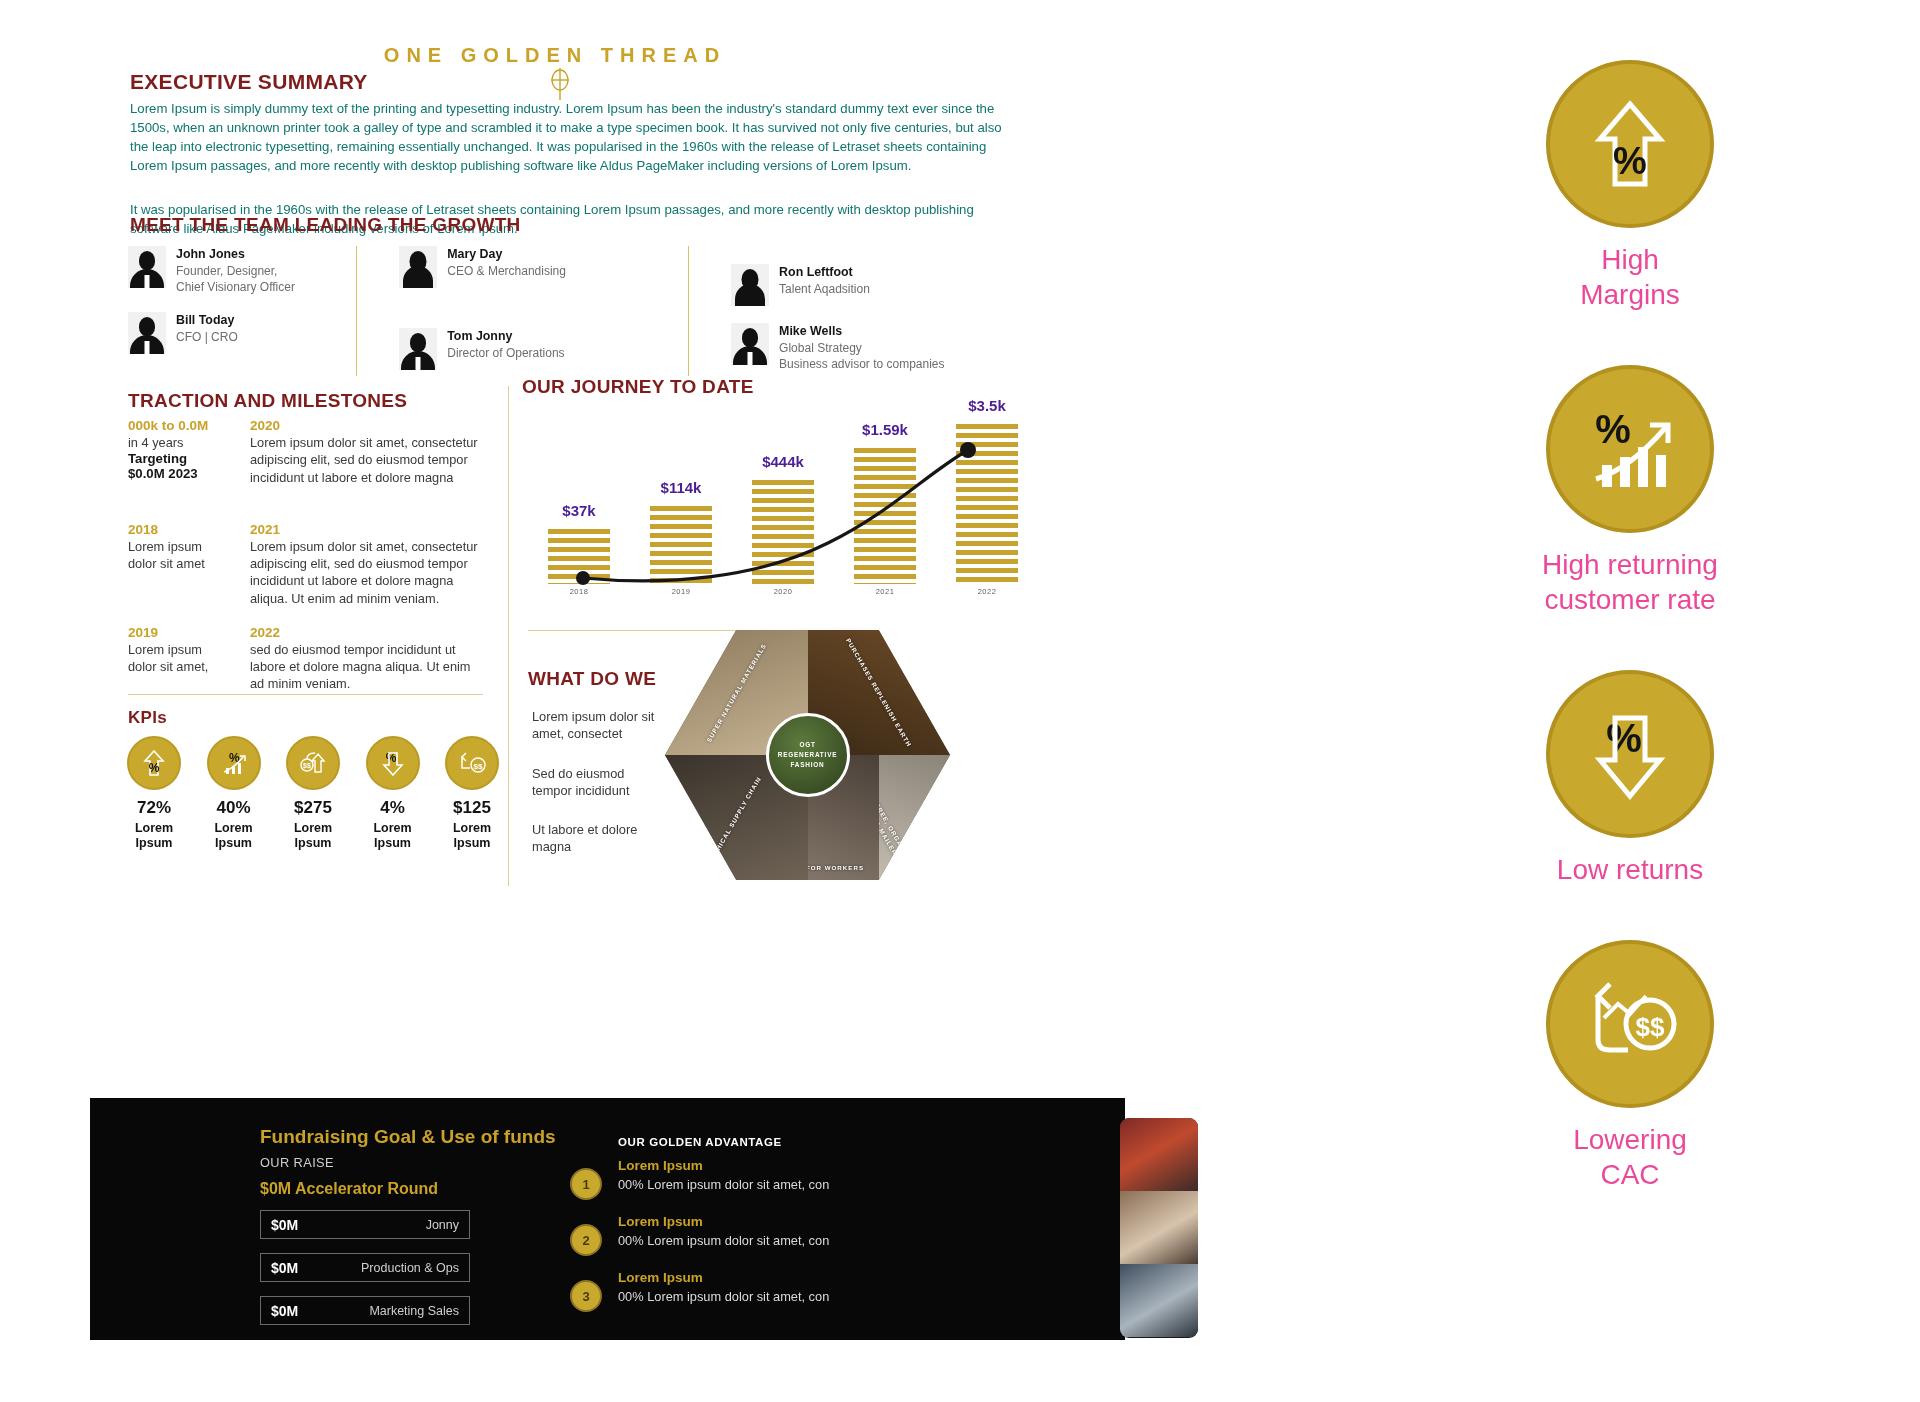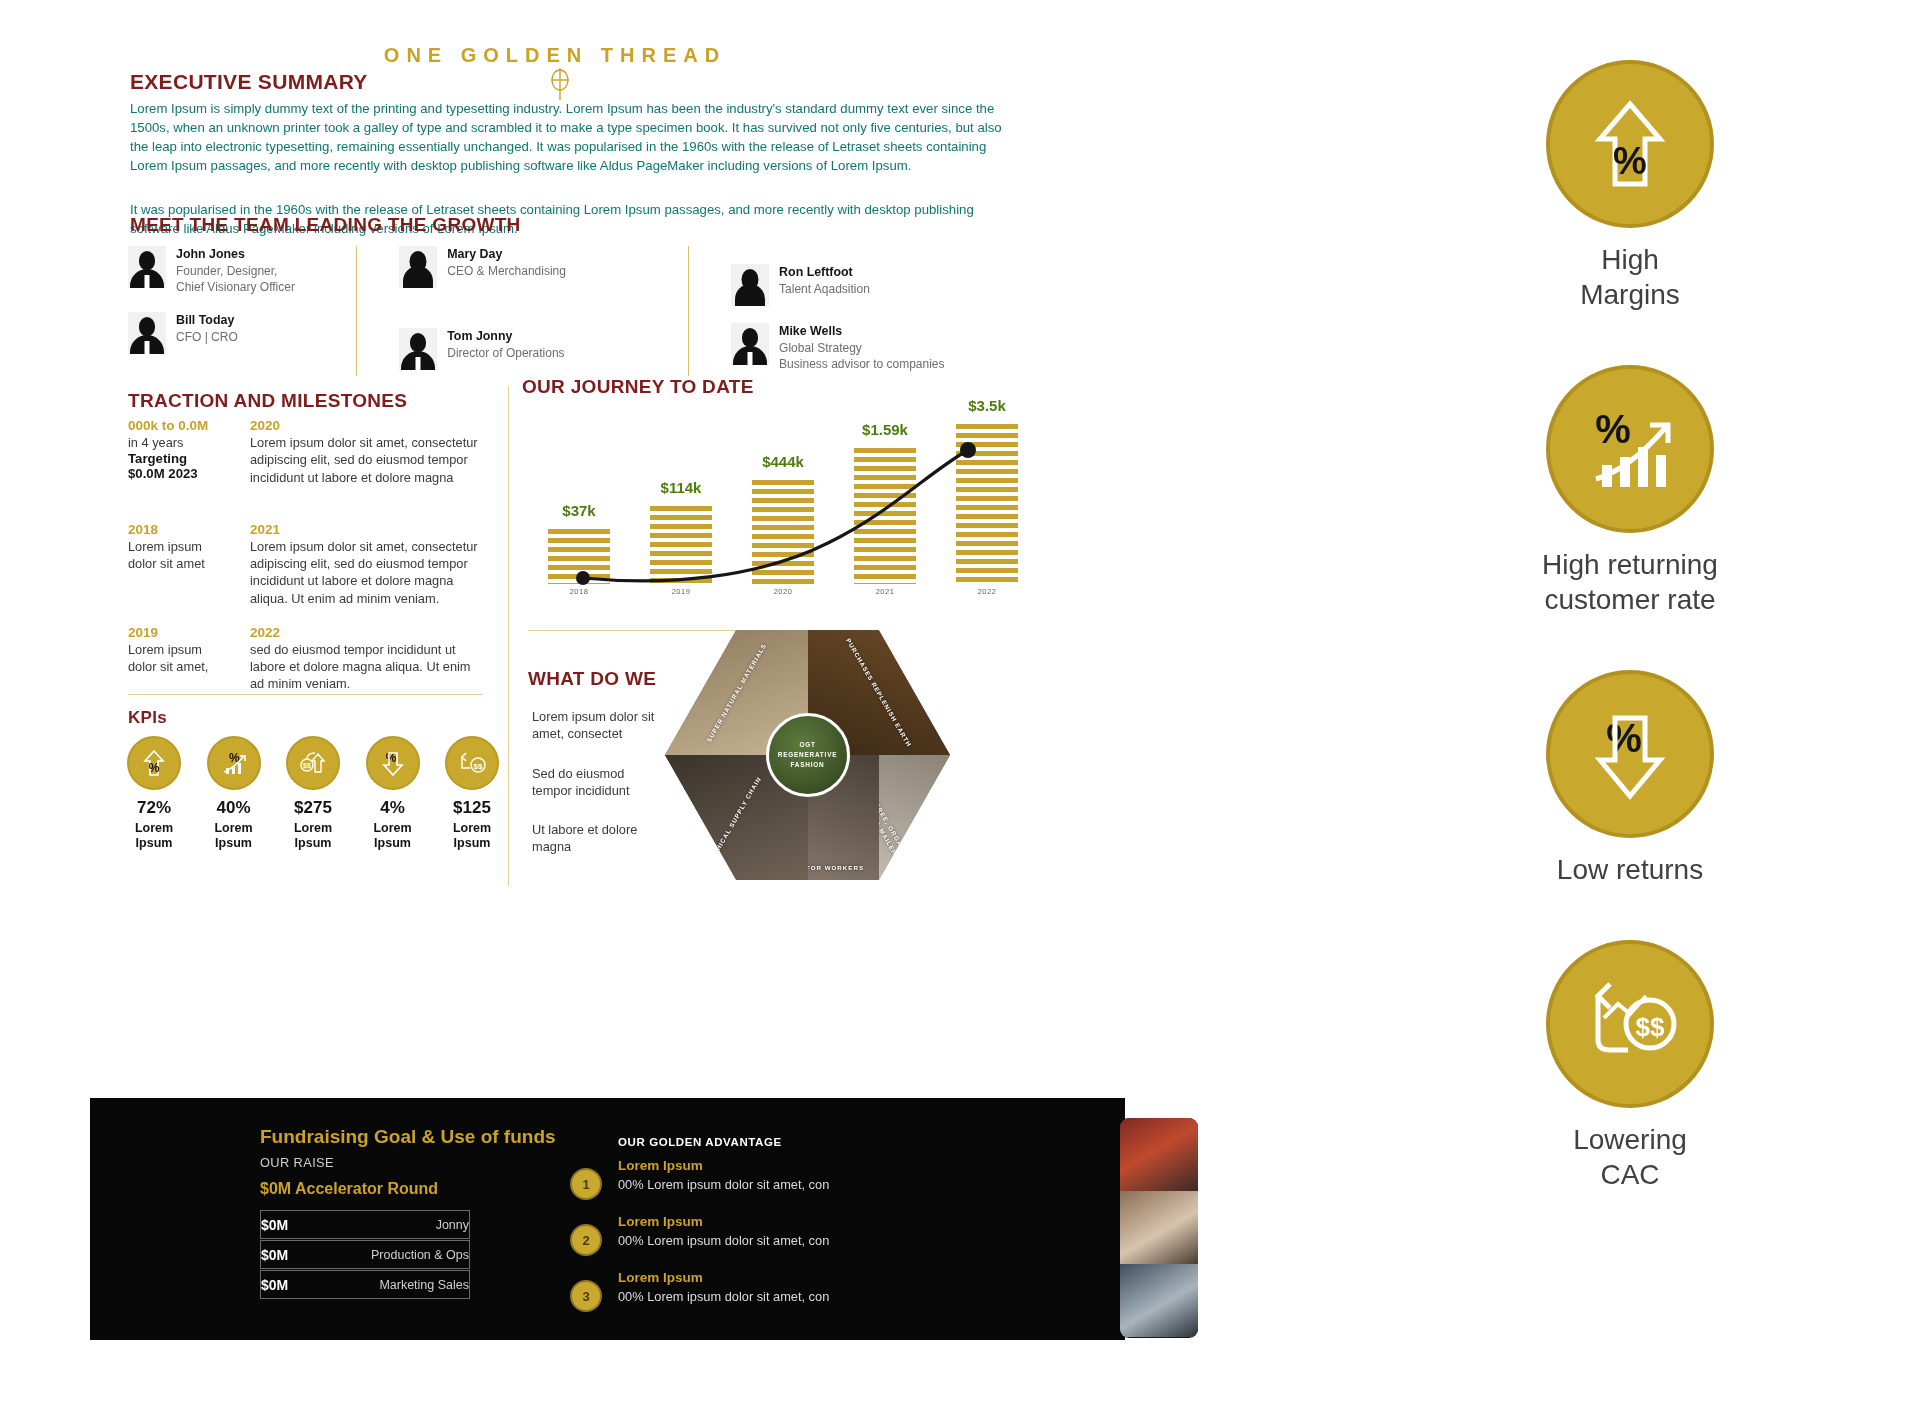--- a/index.html
+++ b/index.html
@@ -59,21 +59,21 @@
   .vrule{position:absolute;left:398px;top:368px;width:1px;height:500px;background:#e0cf98;}
 
   
   .jd-title{position:absolute;left:412px;top:358px;font-size:19px;}
   .chart{position:absolute;left:418px;top:400px;width:500px;height:200px;}
   .bars{position:absolute;left:20px;bottom:22px;width:470px;height:165px;display:flex;align-items:flex-end;
         justify-content:space-between;}
   .barwrap{width:62px;text-align:center;position:relative;}
   .bar{width:62px;margin:0 auto;background:
         repeating-linear-gradient(to bottom,#c6a22e 0 5px,#ffffff 5px 9px);}
-  .bar-lbl{position:absolute;left:0;width:62px;text-align:center;font-size:15px;font-weight:bold;color:#4d7c0f;margin-top:37px;}
+  .bar-lbl{position:absolute;left:0;width:62px;text-align:center;font-size:15px;font-weight:bold;color:#4c1d95;margin-top:37px;}
   .bar-year{font-size:7.5px;color:#5e5e5e;margin-top:3px;letter-spacing:.5px;}
   .chart-rule{position:absolute;left:418px;top:612px;width:330px;height:1px;background:#e0cf98;}
   .curve{position:absolute;left:0;top:0;width:500px;height:200px;pointer-events:none;}
 
   
   .wdw-title{position:absolute;left:418px;top:650px;font-size:19px;}
   .wdw-body{position:absolute;left:422px;top:690px;width:135px;font-size:12.8px;line-height:1.35;color:#3a3a3a;}
   .wdw-body p{margin:0 0 22px 0;}
 
   .hex{position:absolute;left:555px;top:612px;width:285px;height:250px;}
@@ -95,21 +95,21 @@
             display:flex;align-items:center;justify-content:center;text-align:center;}
   .hex-core span{font-size:6.4px;color:#fff;font-weight:bold;letter-spacing:.8px;line-height:1.6;}
 
   
   .dark{position:absolute;left:-20px;top:1080px;width:1035px;height:242px;background:#080808;}
   .fr-title{position:absolute;left:150px;top:1108px;font-size:19px;color:#c9a227;font-weight:bold;}
   .fr-sub{position:absolute;left:150px;top:1137px;font-size:12.8px;color:#cfcfcf;letter-spacing:.4px;}
   .fr-round{position:absolute;left:150px;top:1162px;font-size:16px;color:#c9a227;font-weight:bold;}
   .fr-rows{position:absolute;left:150px;top:1192px;width:210px;}
   .fr-row{border:1px solid #6b6b6b;height:27px;display:flex;align-items:center;justify-content:space-between;
-          padding:0 0;margin-bottom:1px;}
+          padding:0 10px;margin-bottom:14px;}
   .fr-amt{font-size:14px;font-weight:bold;color:#fff;}
   .fr-use{font-size:12.5px;color:#cfcfcf;}
 
   .adv-title{position:absolute;left:508px;top:1118px;font-size:11.5px;color:#ffffff;font-weight:bold;letter-spacing:.6px;}
   .adv-list{position:absolute;left:460px;top:1140px;width:330px;}
   .adv-item{position:relative;min-height:56px;}
   .adv-num{position:absolute;left:0;top:10px;width:28px;height:28px;border-radius:50%;border:2px solid #8d7524;
            background:#c9a82e;color:#4a3c0d;font-size:13px;font-weight:bold;display:flex;align-items:center;justify-content:center;}
   .adv-h{margin-left:48px;font-size:13.5px;color:#c9a227;font-weight:bold;}
   .adv-t{margin-left:48px;font-size:12.8px;color:#dcdcdc;margin-top:4px;}
@@ -118,21 +118,21 @@
   .ph-img{width:100%;height:73px;}
   .ph1{background:linear-gradient(150deg,#7d2a26,#c04a2e 45%,#3a2a28);}
   .ph2{background:linear-gradient(150deg,#8b6f57,#d8c4ad 55%,#4a3b30);}
   .ph3{background:linear-gradient(150deg,#3f4e5e,#a9b4bd 55%,#2a3139);}
 
   
   .rail{position:absolute;left:1420px;top:60px;width:420px;}
   .rail-item{text-align:center;margin-bottom:53px;}
   .rail-coin{width:160px;height:160px;border-radius:50%;background:#c9a82e;margin:0 auto 14px auto;
              border:4px solid #b3911f;display:flex;align-items:center;justify-content:center;position:relative;}
-  .rail-lbl{font-size:28px;color:#404040;line-height:1.25;}
+  .rail-lbl{font-size:28px;color:#ec4899;line-height:1.25;}
   svg{display:block;}
 </style>
 </head>
 <body>
 
 <div class="page">
 
   <div class="deck">
 
     <div class="brand">

